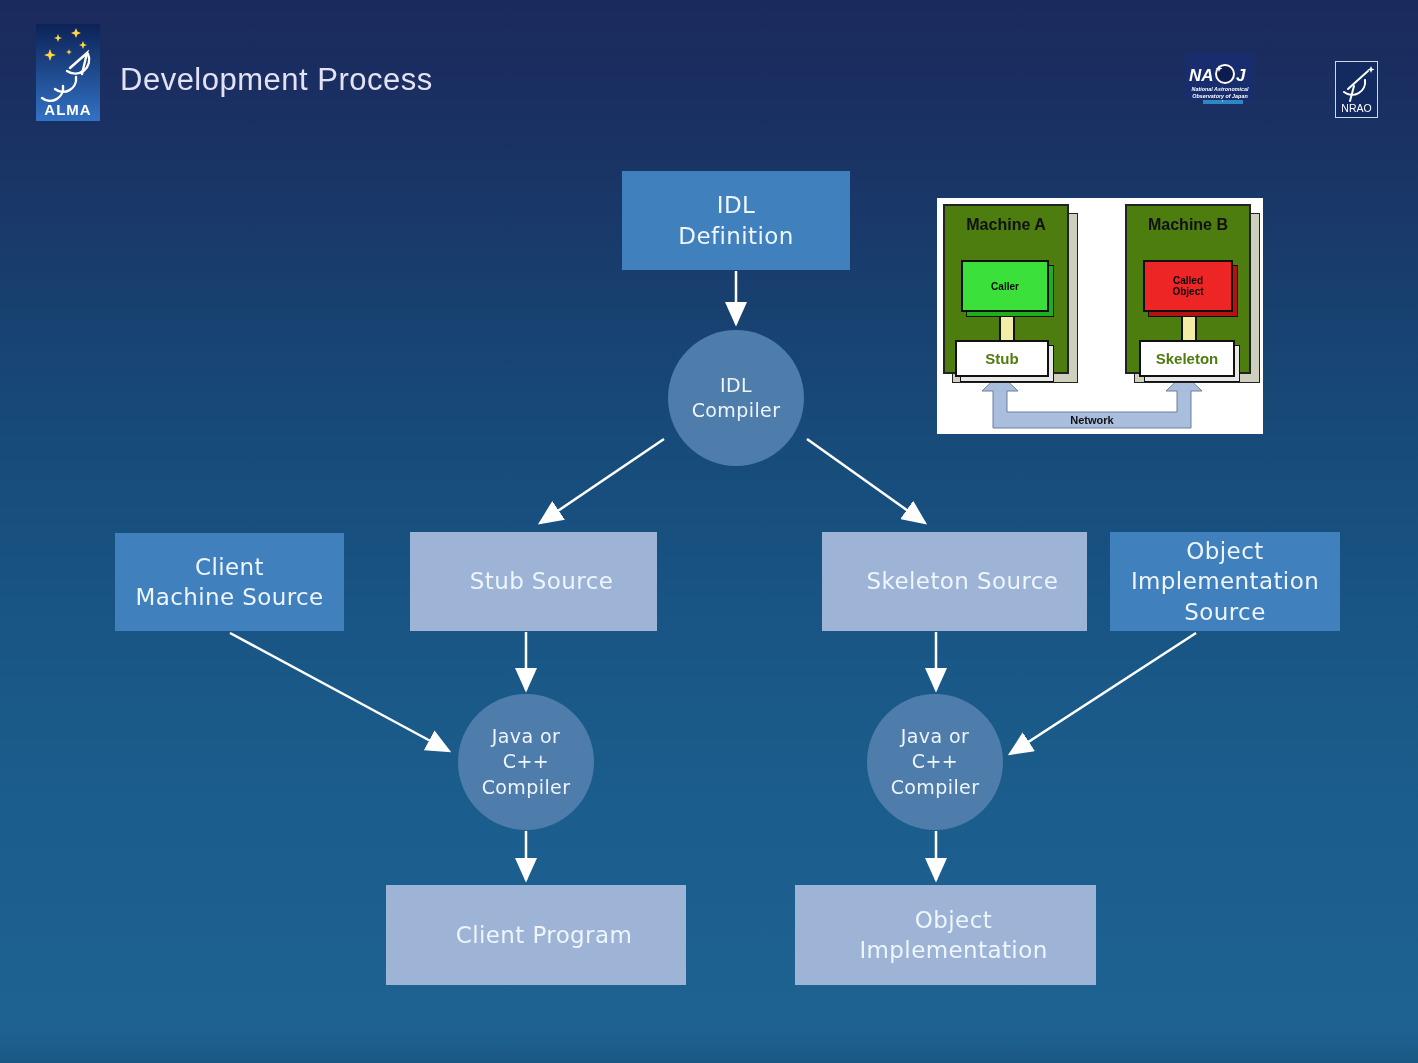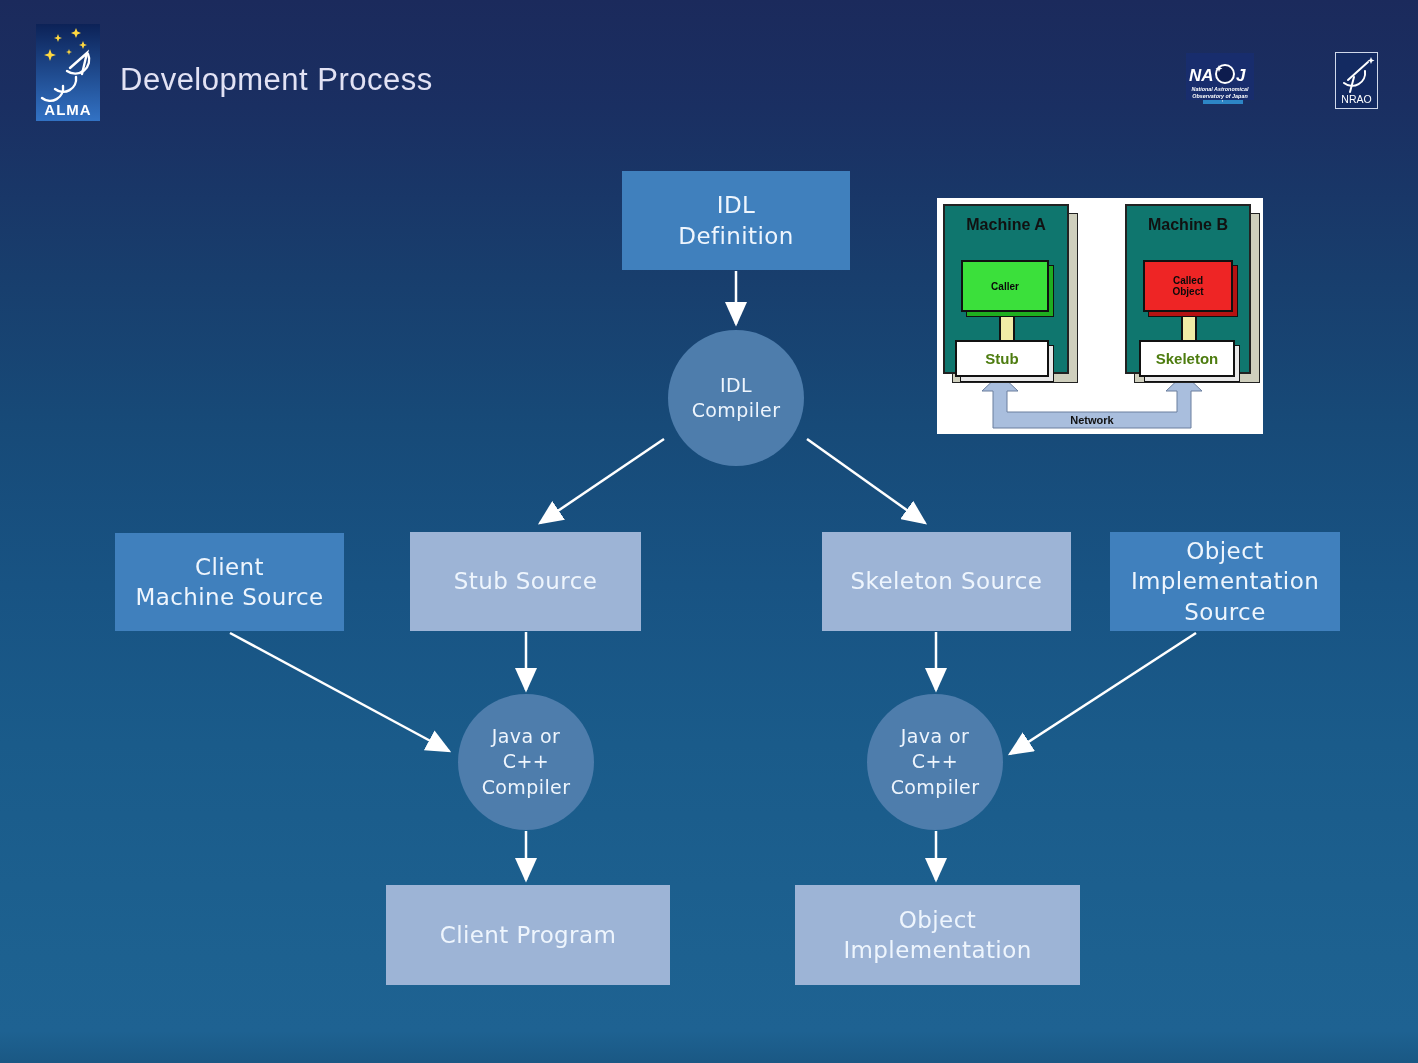--- a/index.html
+++ b/index.html
@@ -17,32 +17,32 @@
     font-family:"Liberation Sans", sans-serif;
   }
   .logo { position:absolute; }
   
   .node {
     position:absolute; display:flex; align-items:center; justify-content:center;
     text-align:center; color:#eef5fd; white-space:pre-line;
     font-size:23px; line-height:1.32; letter-spacing:0.4px;
   }
   .box-primary { background:#4080bd; }
-  .box-light   { background:#9db4d6; }
+  .box-light   { background:#9db4d6;padding-left:16px; }
   .circle      { background:#4e7dac; border-radius:50%; font-size:19px; }
   
   .arrows { position:absolute; left:0; top:0; pointer-events:none; }
   .arrows line { stroke:#ffffff; stroke-width:2.5; }
   
   .inset {
     position:absolute; left:937px; top:198px; width:326px; height:236px;
     background:#ffffff; font-family:"Liberation Sans", sans-serif;
   }
   .machine {
-    position:absolute; width:122px; height:166px; background:#0f766e;
+    position:absolute; width:122px; height:166px; background:#4d7c0f;
     border:2px solid #222;
     box-shadow:9px 9px 0 -1px #cfcfbd, 9px 9px 0 0 #222;
   }
   .machine-title {
     margin-top:10px; text-align:center; font-weight:bold; font-size:16px; color:#111;
   }
   .chip {
     position:absolute; display:flex; align-items:center; justify-content:center;
     border:2px solid #111; font-weight:bold; font-size:10px; color:#0a0a0a;
     text-align:center; line-height:1.1; white-space:pre-line; z-index:2;
@@ -112,21 +112,21 @@
       <rect width="68" height="47" fill="#182d6d"></rect>
       <text x="3" y="28" font-size="17" font-weight="bold" fill="#ffffff" font-family="Liberation Sans, sans-serif">NA</text>
       <circle cx="39" cy="21" r="9" fill="#0d1c4e" stroke="#ffffff" stroke-width="2"></circle>
       <path d="M33,12 L34,14.5 L36.5,15.5 L34,16.5 L33,19 L32,16.5 L29.5,15.5 L32,14.5 Z" fill="#ffffff"></path>
       <text x="50" y="28" font-size="17" font-weight="bold" fill="#ffffff" font-family="Liberation Sans, sans-serif">J</text>
       <text x="34" y="38" text-anchor="middle" font-size="5.4" font-weight="bold" fill="#ffffff" font-family="Liberation Sans, sans-serif">National Astronomical</text>
       <text x="34" y="44.5" text-anchor="middle" font-size="5.4" font-weight="bold" fill="#ffffff" font-family="Liberation Sans, sans-serif">Observatory of Japan</text>
     </svg>
   </div>
 
-  <div class="logo" style="left:1335px; top:52px;">
+  <div class="logo" style="left:1335px; top:61px;">
     <svg width="43" height="57" viewBox="0 0 43 57">
       <rect x="0.5" y="0.5" width="42" height="56" fill="#132a61" stroke="#cfd8ea" stroke-width="1"></rect>
       <g stroke="#ffffff" stroke-width="2" fill="none" stroke-linecap="round">
         <path d="M9,31 A13,13 0 0,0 30,19"></path>
         <path d="M13,28 L33,10"></path>
         <path d="M19,25 L15,40"></path>
       </g>
       <path d="M36,5 L37,7.5 L39.5,8.5 L37,9.5 L36,12 L35,9.5 L32.5,8.5 L35,7.5 Z" fill="#ffffff"></path>
       <text x="21.5" y="51" text-anchor="middle" font-size="10.5" fill="#ffffff" font-family="Liberation Sans, sans-serif">NRAO</text>
     </svg>

